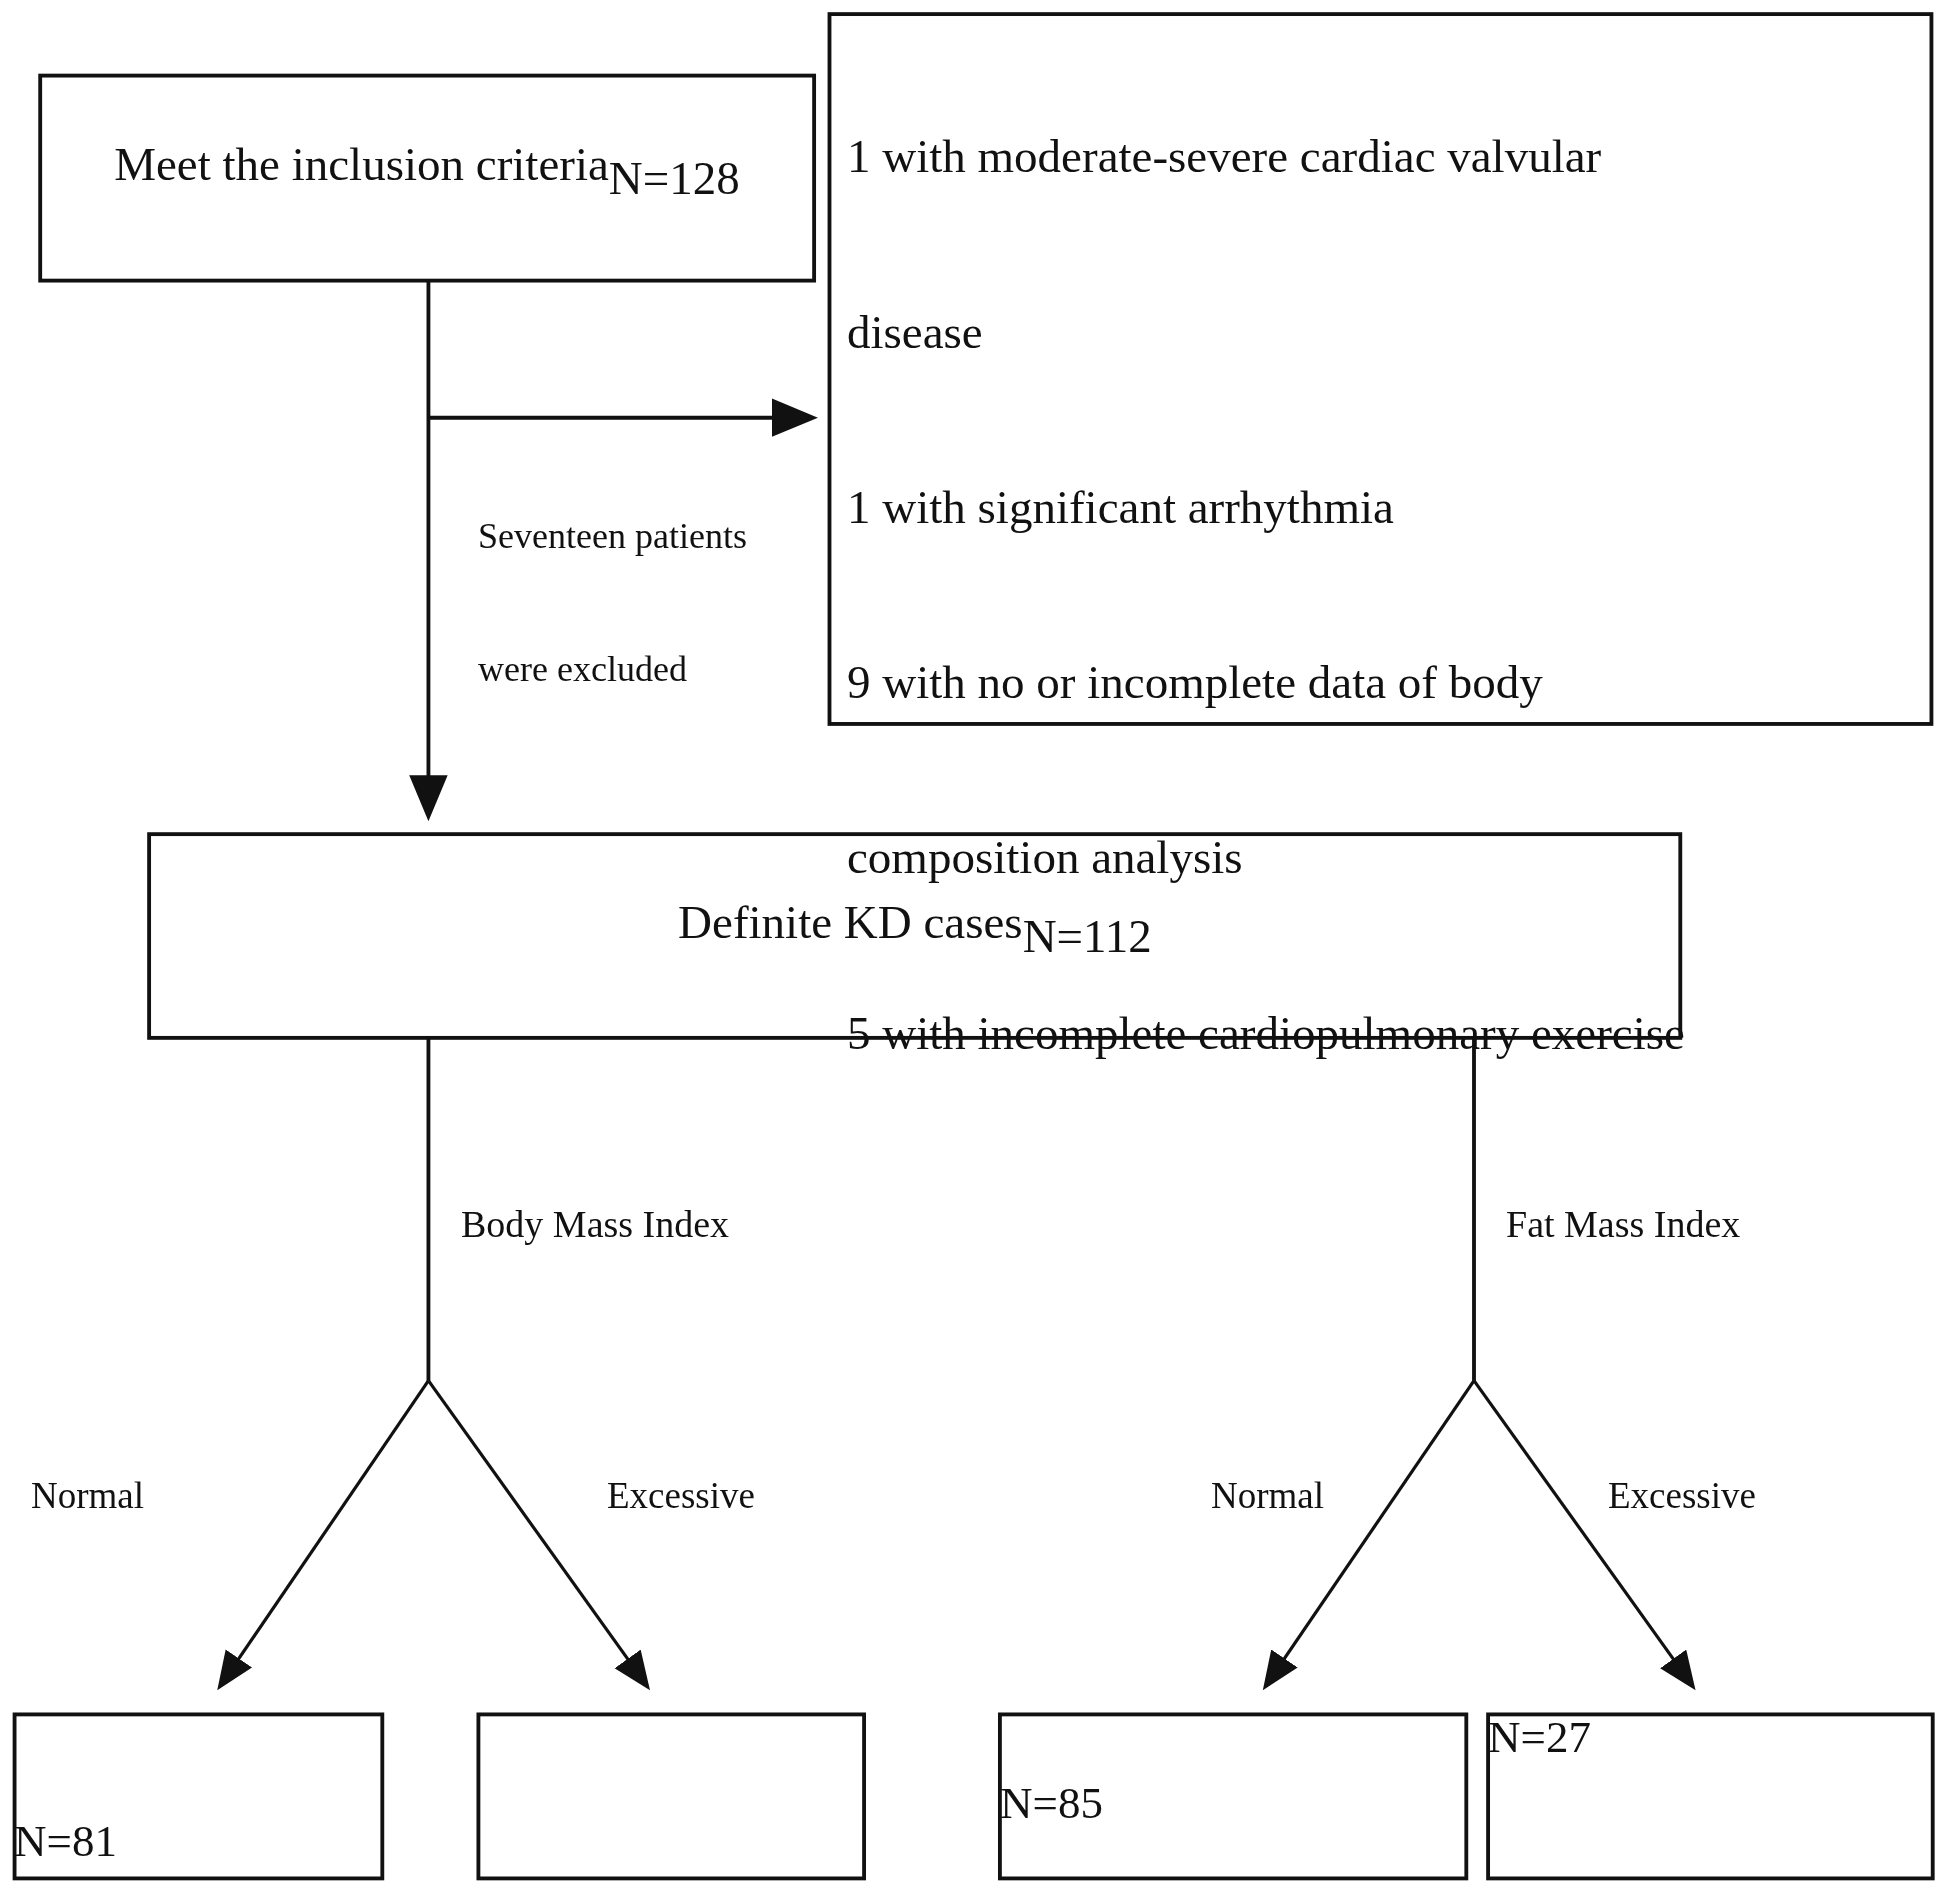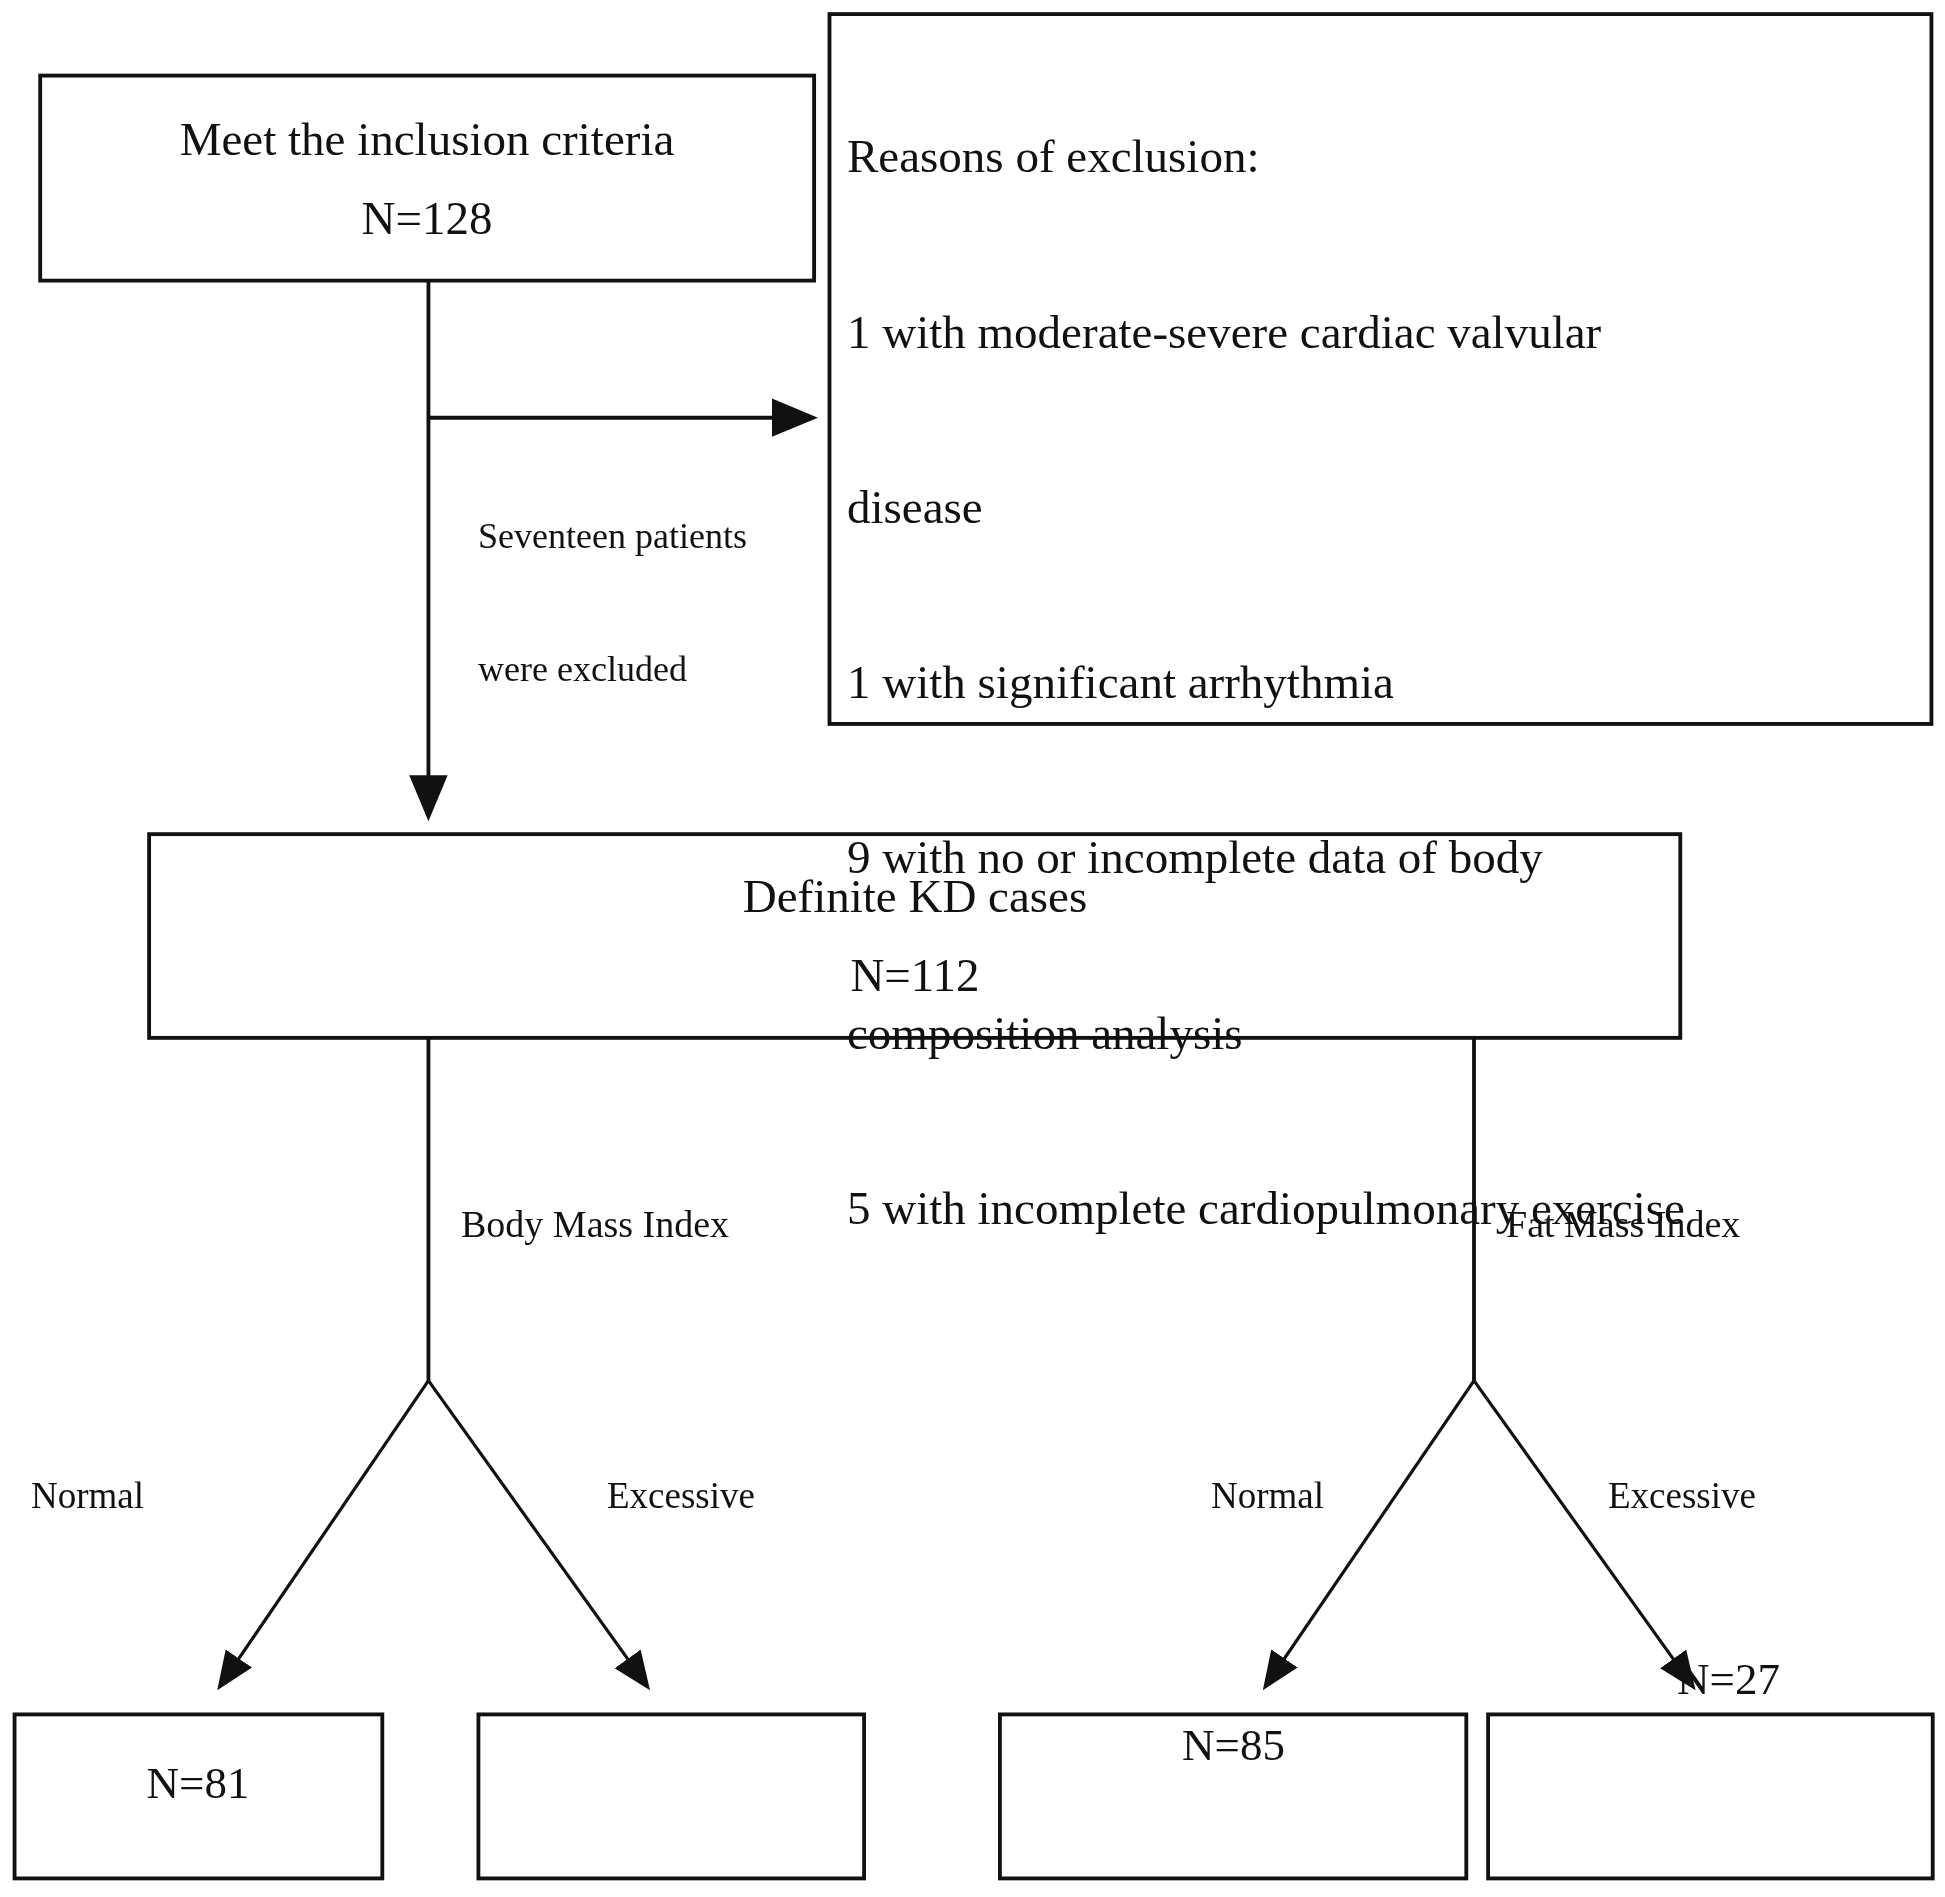--- a/index.html
+++ b/index.html
@@ -14,21 +14,21 @@
   .box-rect{fill:#ffffff;stroke:#111111;stroke-width:6;}
   .connector{stroke:#111111;stroke-width:6;fill:none;}
   .connector-thin{stroke:#111111;stroke-width:5;fill:none;}
   .node-text{
     position:absolute;
     font-family:"Liberation Serif","DejaVu Serif",serif;
     color:#111111;
     white-space:pre-wrap;
     line-height:1.08;
   }
-  .centered{text-align:center;display:flex;flex-direction:column;align-items:center;justify-content:center;}
+  .centered{text-align:center;display:flex;align-items:center;justify-content:center;}
   .lbl{position:absolute;font-family:"Liberation Serif","DejaVu Serif",serif;color:#111111;white-space:nowrap;}
 
   
   #box-inclusion{left:40px;top:76px;width:774px;height:205px;}
   #box-inclusion .line{font-size:47px;}
   #box-inclusion .line1{margin-bottom:28px;}
 
   #box-exclusion{left:847px;top:26px;width:1077px;height:679px;font-size:47px;padding-top:3.8px;}
   #box-exclusion .rline{display:block;margin-bottom:23px;}
 
@@ -89,21 +89,20 @@
     <path class="connector-thin" d="M 2300 2155 L 1976 2630" marker-end="url(#arrowhead)"></path>
     <path class="connector-thin" d="M 2300 2155 L 2640 2630" marker-end="url(#arrowhead)"></path>
   </svg>
 
   <div class="node-text centered" id="box-inclusion">
     <span class="line line1">Meet the inclusion criteria</span>
     <span class="line line2">N=128</span>
   </div>
 
   <div class="node-text" id="box-exclusion">
-    <span class="rline">Reasons of exclusion:</span>
     <span class="rline">1 with moderate-severe cardiac valvular</span>
     <span class="rline">disease</span>
     <span class="rline">1 with significant arrhythmia</span>
     <span class="rline">9 with no or incomplete data of body</span>
     <span class="rline">composition analysis</span>
     <span class="rline">5 with incomplete cardiopulmonary exercise</span>
   </div>
 
   <div class="node-text" id="excluded-label">
     <span>Seventeen patients</span><br>

